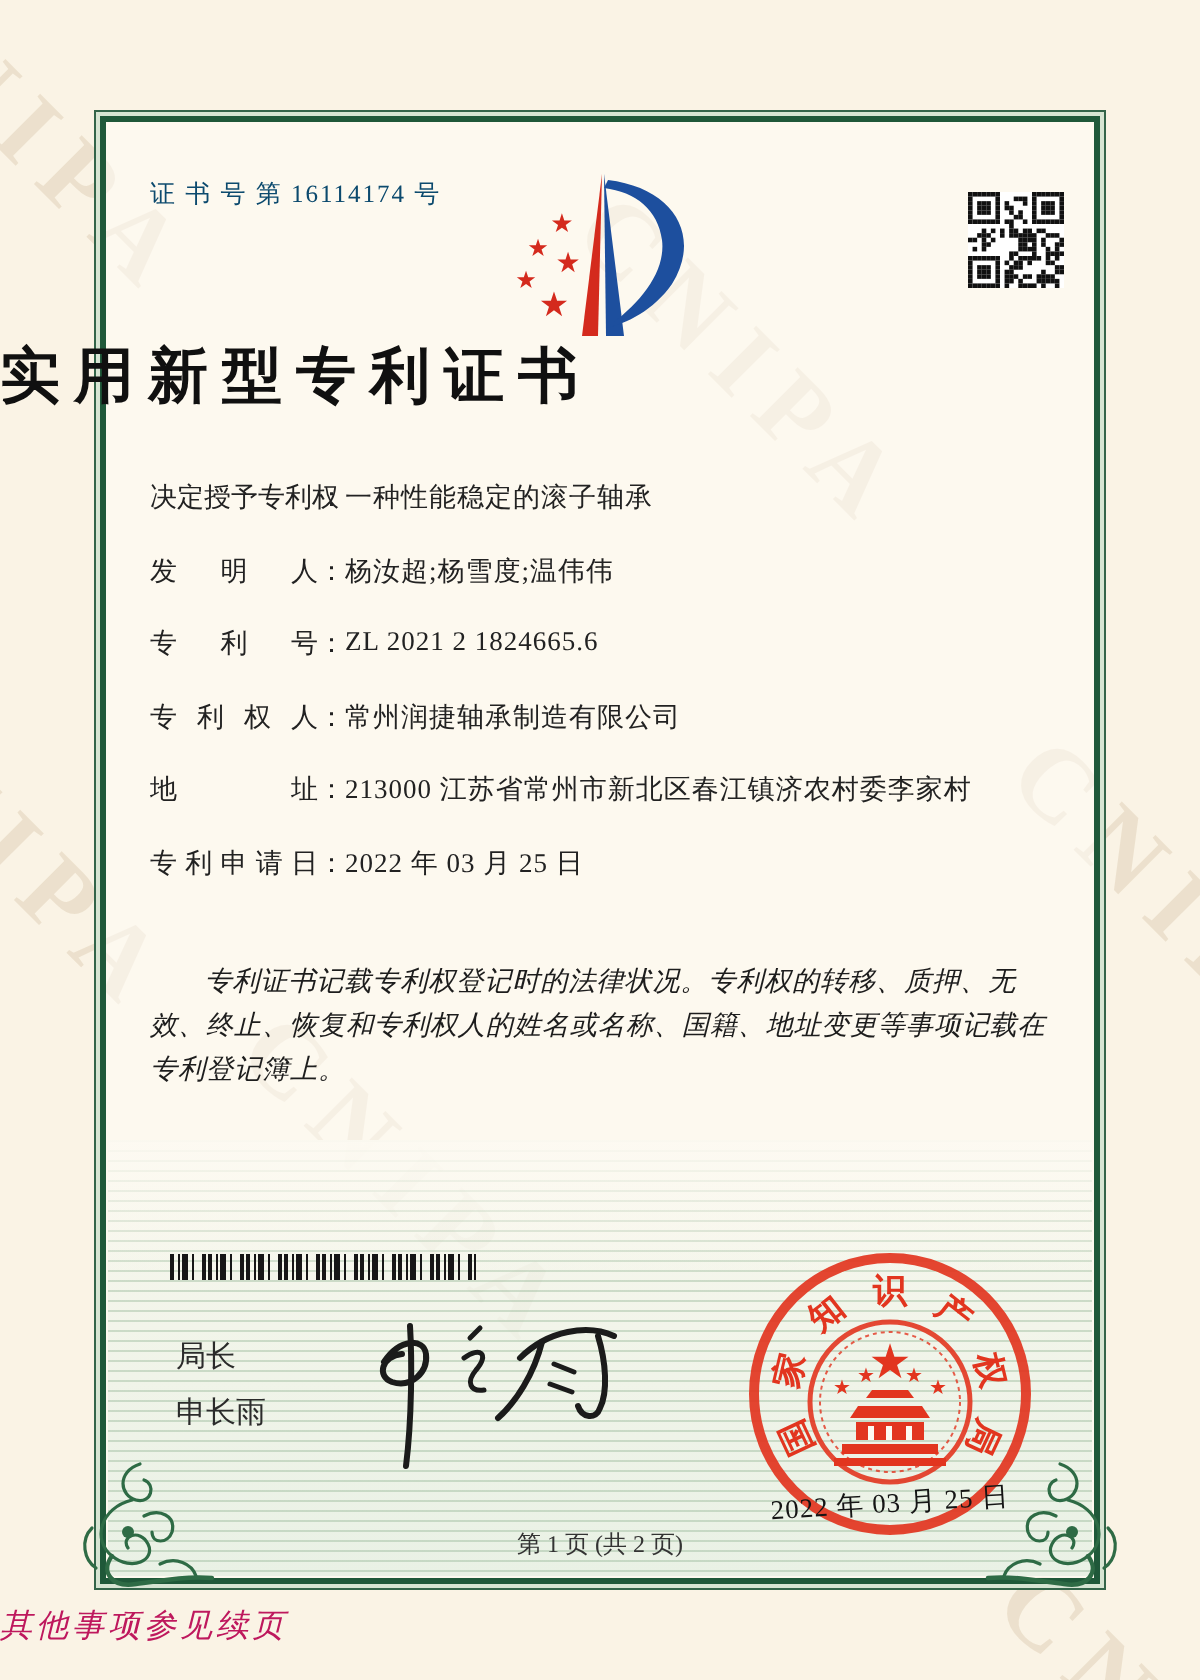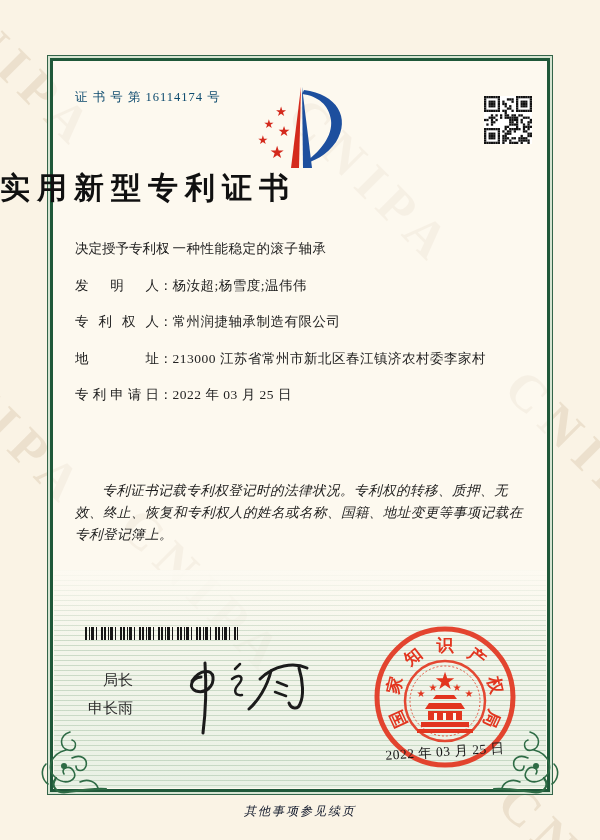--- a/index.html
+++ b/index.html
@@ -36,29 +36,29 @@
   
   .body-text{position:absolute;left:75px;top:480px;width:452px;z-index:5;}
   .body-text p{margin:0;text-indent:2em;font-style:italic;font-size:13.6px;line-height:22px;
                letter-spacing:0.4px;color:#1d1d1d;}
   
   .barcode{position:absolute;left:85px;top:627px;width:153px;height:13px;z-index:6;
       background:repeating-linear-gradient(90deg,#161616 0 2px,rgba(0,0,0,0) 2px 4px,
         #161616 4px 5px,rgba(0,0,0,0) 5px 6px,#161616 6px 9px,rgba(0,0,0,0) 9px 11px,
         #161616 11px 12px,rgba(0,0,0,0) 12px 16px,#161616 16px 18px,rgba(0,0,0,0) 18px 19px);}
   .signer{position:absolute;left:88px;top:666px;z-index:6;
-          font-family:Liberation Sans, sans-serif;font-size:15px;line-height:28px;color:#2b2b2b;text-align:right;}
+          font-family:Liberation Mono, monospace;font-size:15px;line-height:28px;color:#2b2b2b;}
   .signature{position:absolute;left:180px;top:655px;z-index:6;}
   .seal{position:absolute;left:371px;top:623px;z-index:7;}
   .seal-date{position:absolute;left:365px;top:743px;width:160px;z-index:8;text-align:center;
              font-size:13.5px;color:#151515;transform:rotate(-3.5deg);letter-spacing:0.5px;}
   .page-num{position:absolute;left:0;right:0;top:764px;z-index:6;text-align:center;
             font-size:12px;color:#333;}
-  .note{position:absolute;left:0;right:0;top:803px;z-index:5;text-align:center;
-        font-style:italic;font-size:12px;letter-spacing:2px;color:#0f172a;}
+  .note{position:absolute;left:0;right:0;top:803px;z-index:5;text-align:left;
+        font-style:italic;font-size:16px;letter-spacing:2px;color:#be185d;}
   .flourish{position:absolute;z-index:8;}
 </style>
 </head>
 <body>
 
 <div class="page">
 
   <div class="wm" style="left:-40px;top:-30px;">CNIPA</div>
   <div class="wm" style="left:318px;top:86px;">CNIPA</div>
   <div class="wm" style="left:-50px;top:328px;">CNIPA</div>
@@ -307,20 +307,23 @@
   <div class="title">实用新型专利证书</div>
 
   <div class="fields">
     <div class="frow">
       <span class="flabel">决定授予专利权</span><span class="fcolon">：</span><span class="fvalue">一种性能稳定的滚子轴承</span>
     </div>
     <div class="frow">
       <span class="flabel">发 明 人</span><span class="fcolon">：</span><span class="fvalue">杨汝超;杨雪度;温伟伟</span>
     </div>
     <div class="frow">
+      <span class="flabel">专 利 号</span><span class="fcolon">：</span><span class="fvalue">ZL 2021 2 1824665.6</span>
+    </div>
+    <div class="frow">
       <span class="flabel">专 利 权 人</span><span class="fcolon">：</span><span class="fvalue">常州润捷轴承制造有限公司</span>
     </div>
     <div class="frow">
       <span class="flabel">地 址</span><span class="fcolon">：</span><span class="fvalue">213000 江苏省常州市新北区春江镇济农村委李家村</span>
     </div>
     <div class="frow">
       <span class="flabel">专利申请日</span><span class="fcolon">：</span><span class="fvalue">2022 年 03 月 25 日</span>
     </div>
   </div>
 
@@ -378,20 +381,21 @@
           <rect x="8" y="16" width="3" height="7" fill="#fdfaf2"></rect>
           <rect x="-24" y="25" width="48" height="5"></rect>
           <rect x="-28" y="32" width="56" height="4"></rect>
         </g>
       </g>
     </svg>
   </div>
 
   <div class="seal-date">2022 年 03 月 25 日</div>
 
+  <div class="page-num">第 1 页 (共 2 页)</div>
 
   <div class="note">其他事项参见续页</div>
 
   <div class="flourish" style="left:36px;top:728px;">
     <svg width="72" height="72" viewBox="0 0 72 72" fill="none" stroke="#2e6b45" stroke-width="1.6" stroke-linecap="round">
       <path d="M34,4 C22,8 24,20 32,22 C40,24 42,14 36,12"></path>
       <path d="M30,22 C14,26 10,42 20,50 C30,58 42,52 38,44 C34,36 24,40 28,46"></path>
       <path d="M20,50 C14,58 20,66 32,64 C46,62 58,60 70,61" stroke-width="2.2"></path>
       <path d="M36,30 C44,26 52,30 50,38 C48,44 40,44 40,38"></path>
       <path d="M10,36 C4,42 6,52 12,56"></path>

